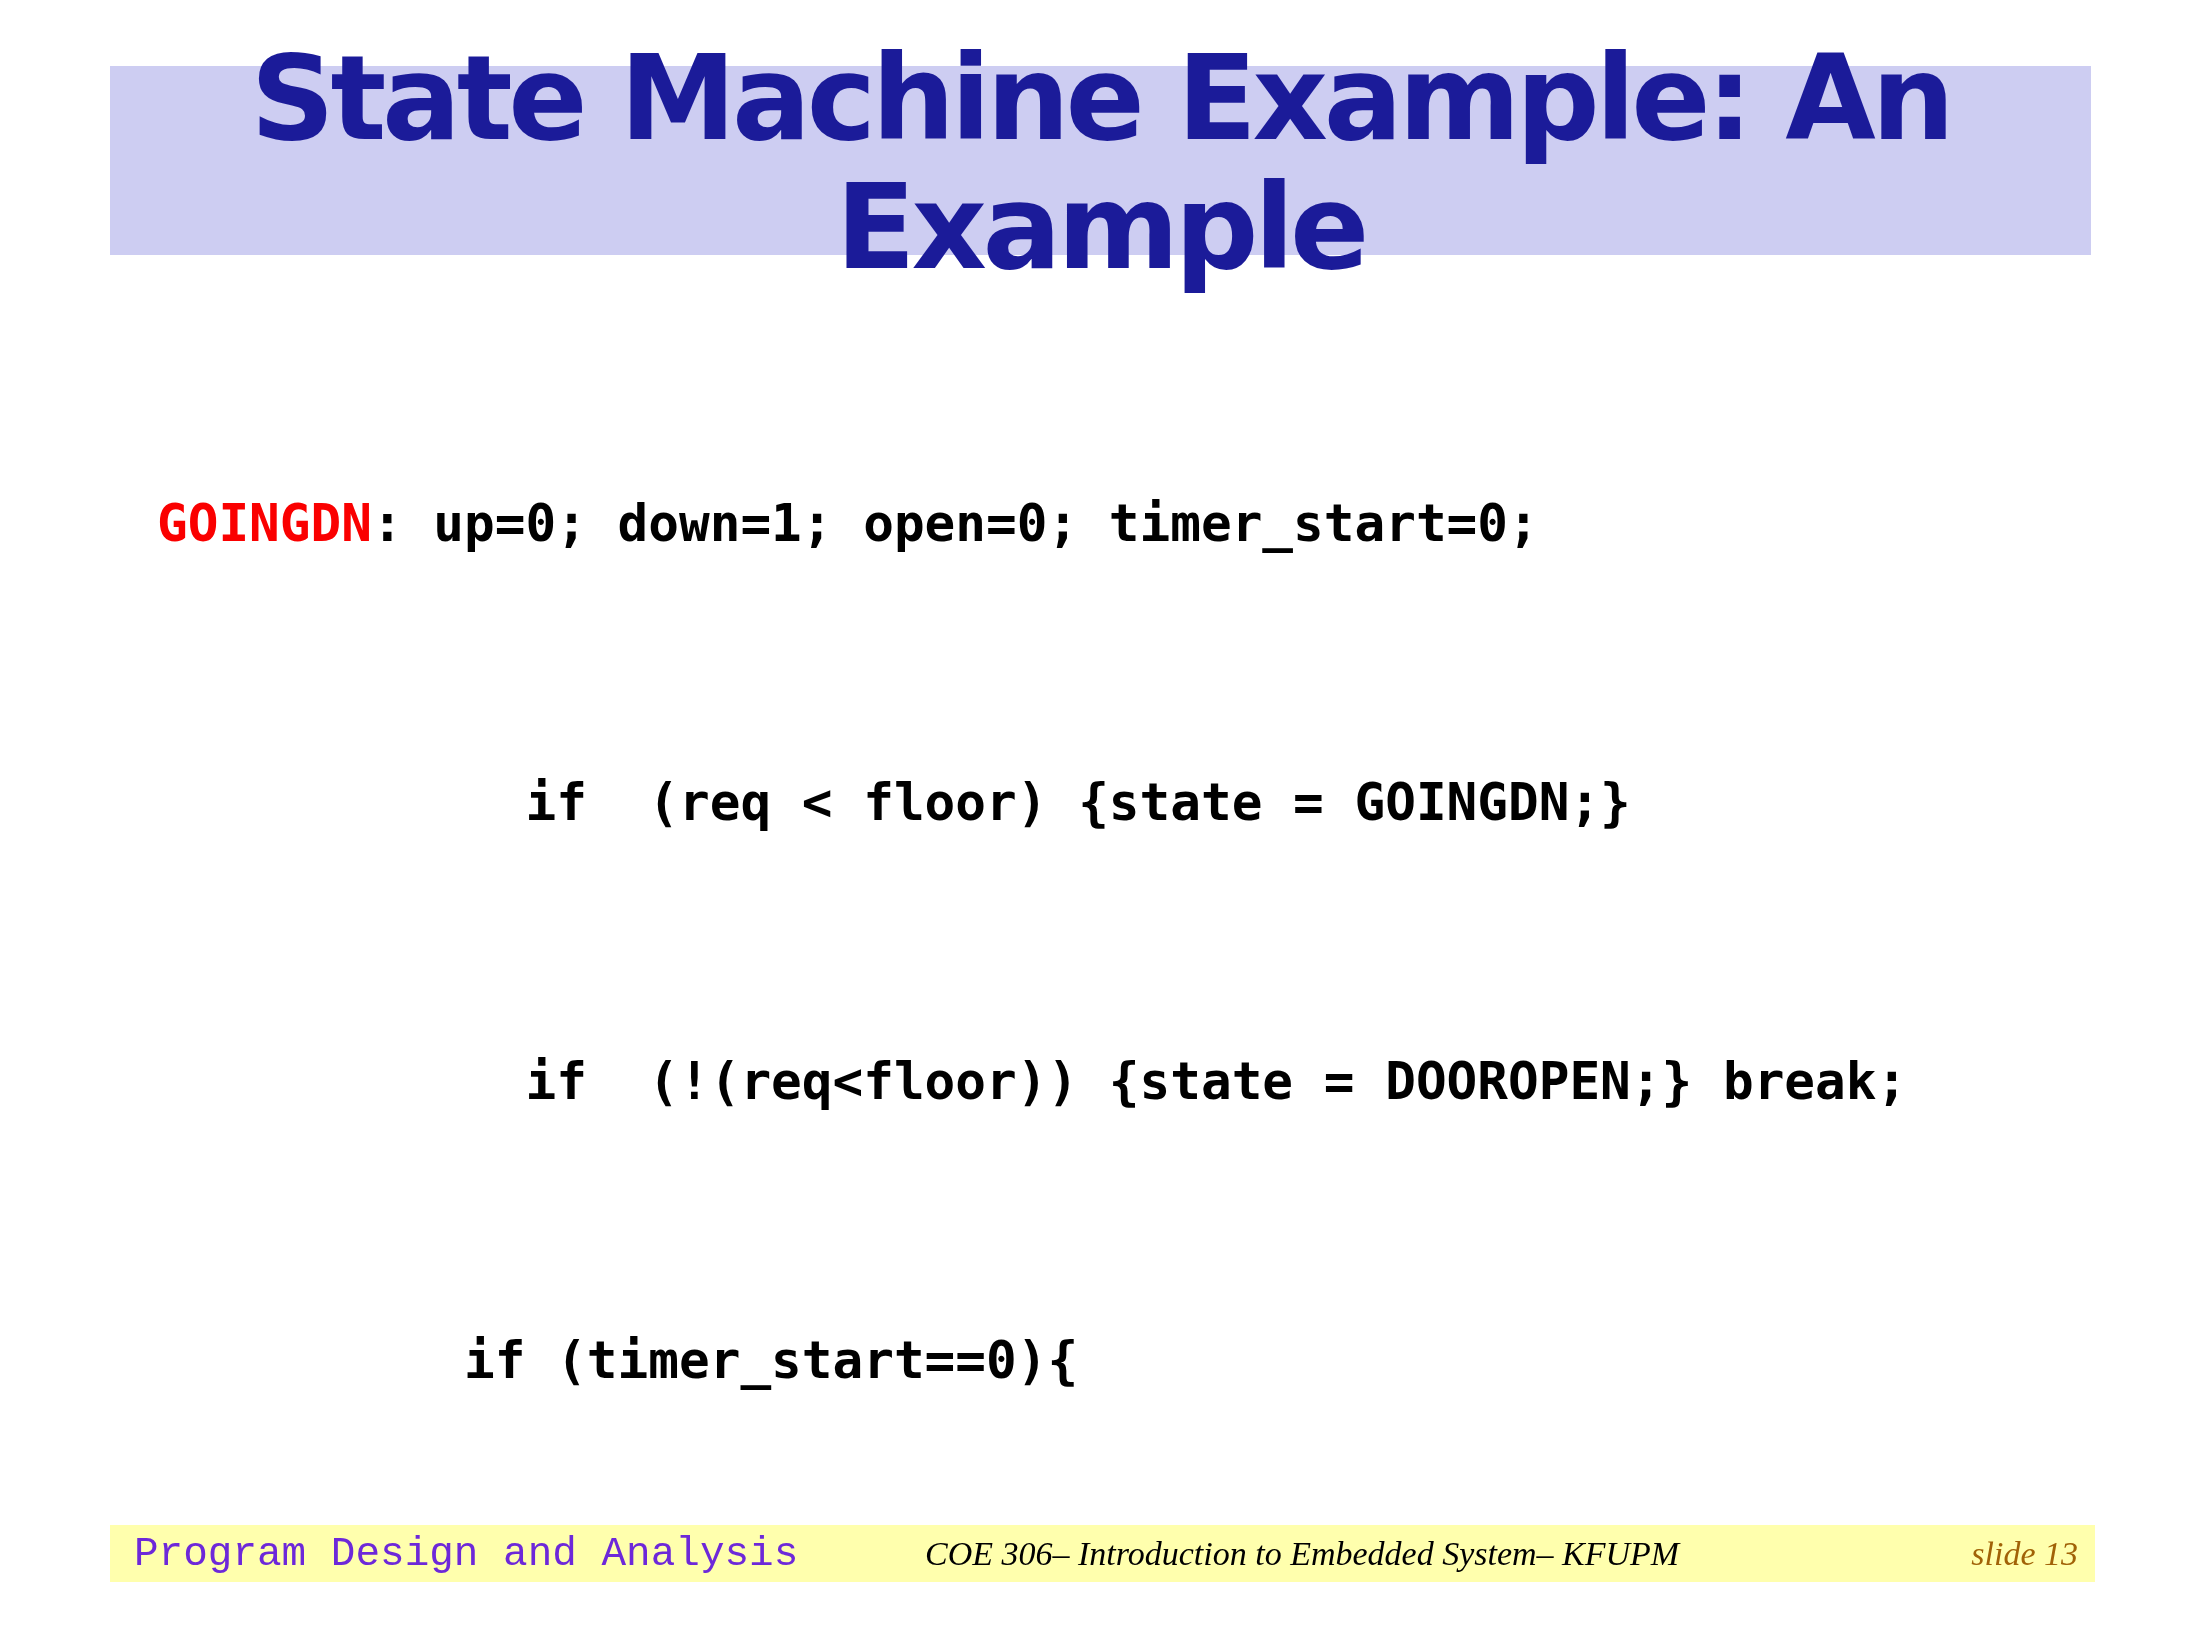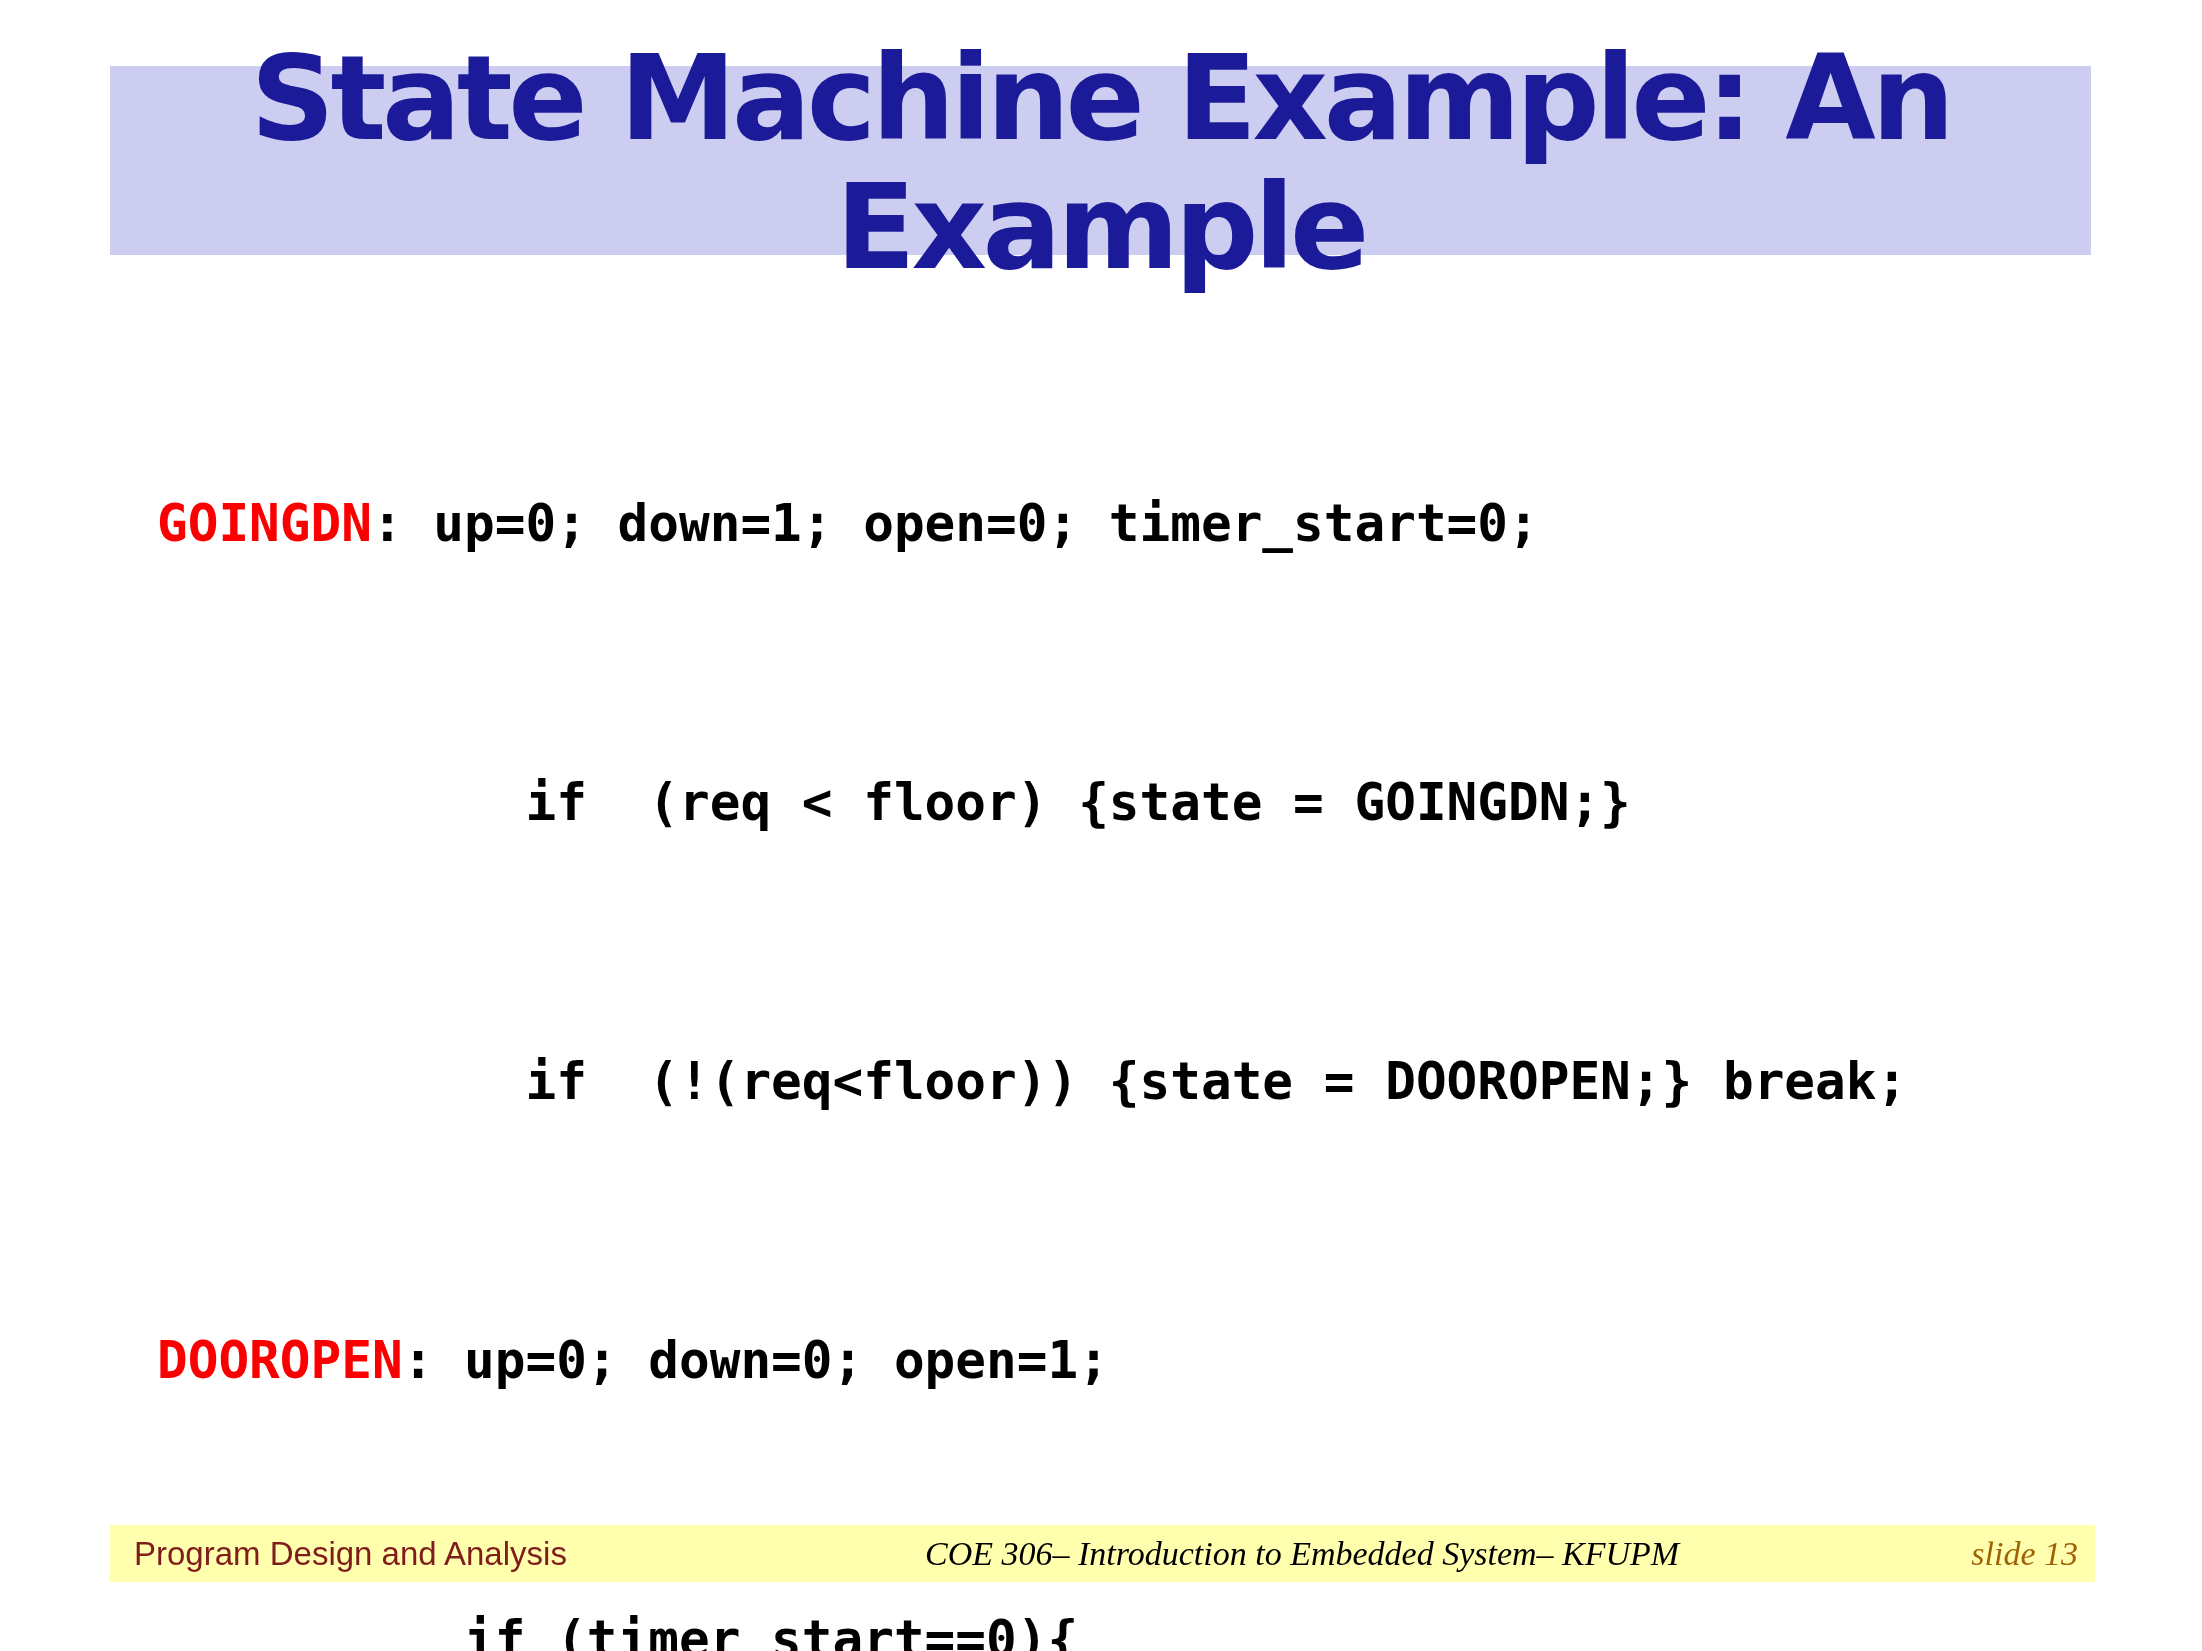--- a/index.html
+++ b/index.html
@@ -60,23 +60,23 @@
     width: 1985px;
     height: 57px;
     background: #ffffad;
   }
 
   .f-left {
     position: absolute;
     left: 24px;
     top: 50%;
     transform: translateY(-50%);
-    font-family: Liberation Sans, sans-serif;
-    font-size: 33px;
-    color: #7f1d1d;
+    font-family: Liberation Mono, monospace;
+    font-size: 41px;
+    color: #6d28d9;
     white-space: nowrap;
   }
 
   .f-center {
     position: absolute;
     left: 815px;
     top: 50%;
     transform: translateY(-50%);
     font-family: "Liberation Serif", serif;
     font-style: italic;
@@ -105,21 +105,20 @@
   <div class="title-bar"></div>
 
   <h1 class="title">
     <div>State Machine Example: An Example</div>
   </h1>
 
   <div class="code">
     <div class="code-line"><span class="lbl">GOINGDN</span><span>: up=0; down=1; open=0; timer_start=0;</span></div>
     <div class="code-line"><span class="lbl"></span><span>            if  (req &lt; floor) {state = GOINGDN;}</span></div>
     <div class="code-line"><span class="lbl"></span><span>            if  (!(req&lt;floor)) {state = DOOROPEN;} break;</span></div>
-    <div class="code-line"><span class="lbl">DOOROPEN</span><span>: up=0; down=0; open=1;</span></div>
     <div class="code-line"><span class="lbl"></span><span>          if (timer_start==0){</span></div>
     
     
     
     
     
     
     
     
   </div>

